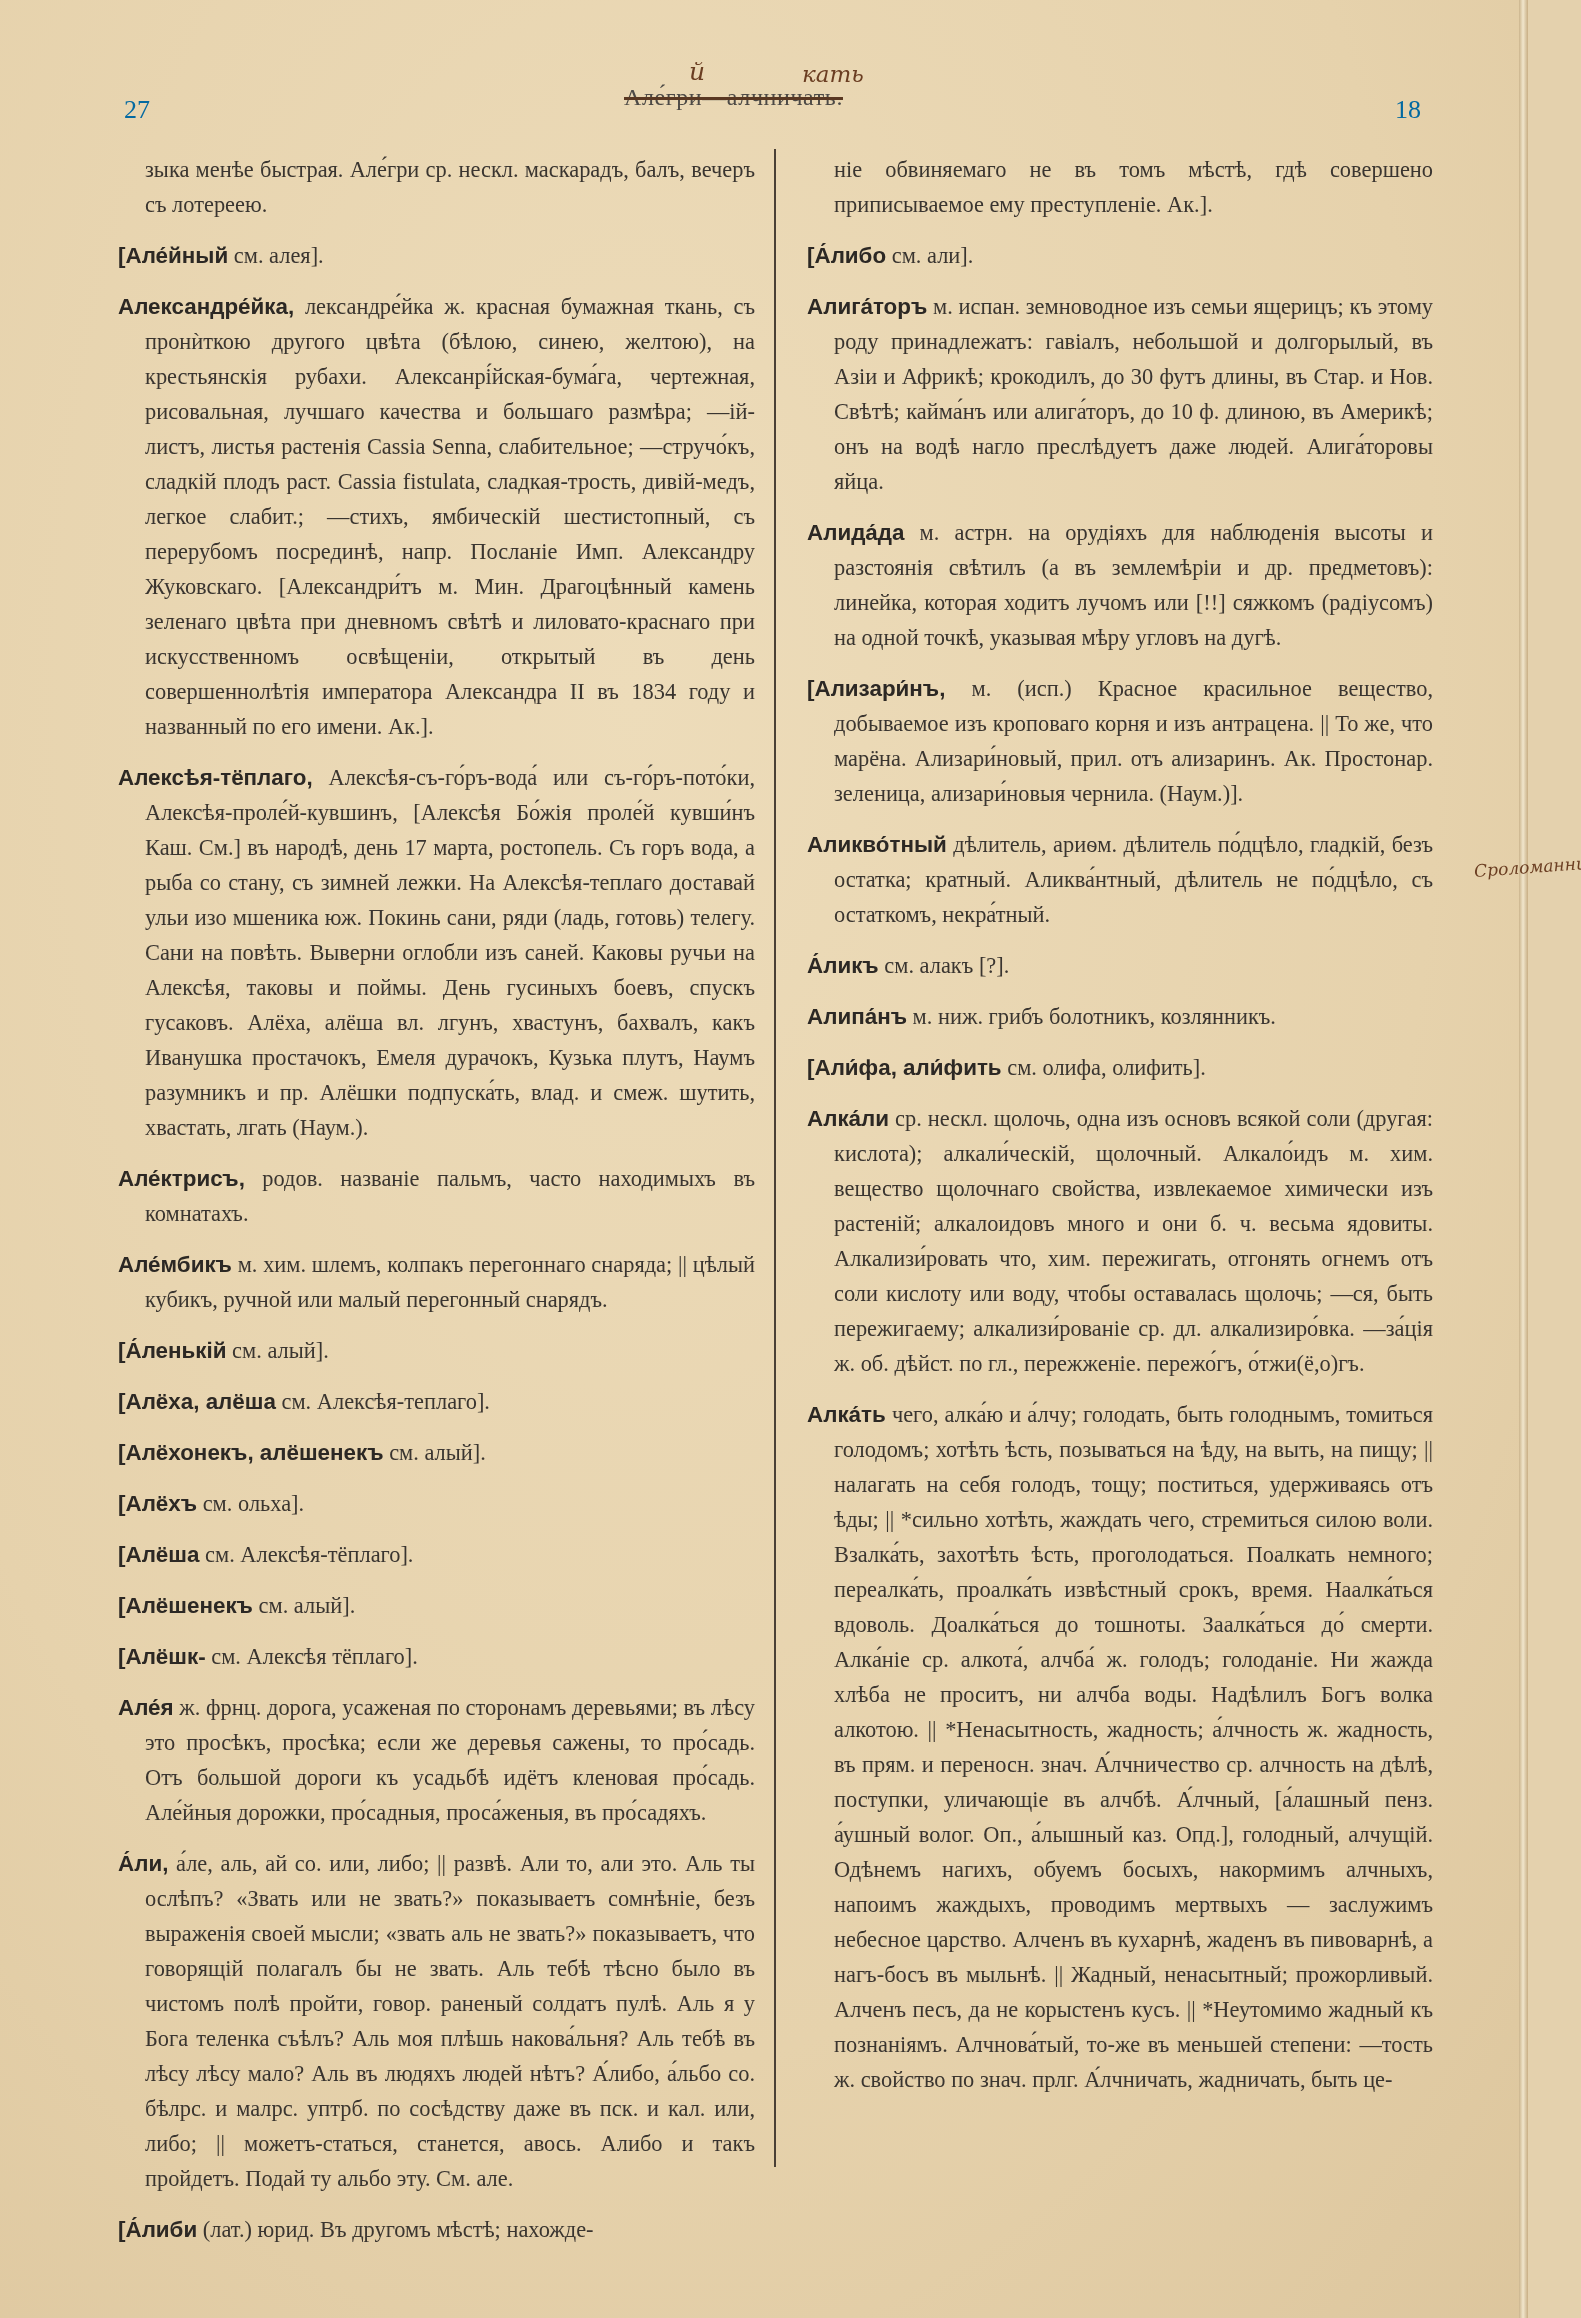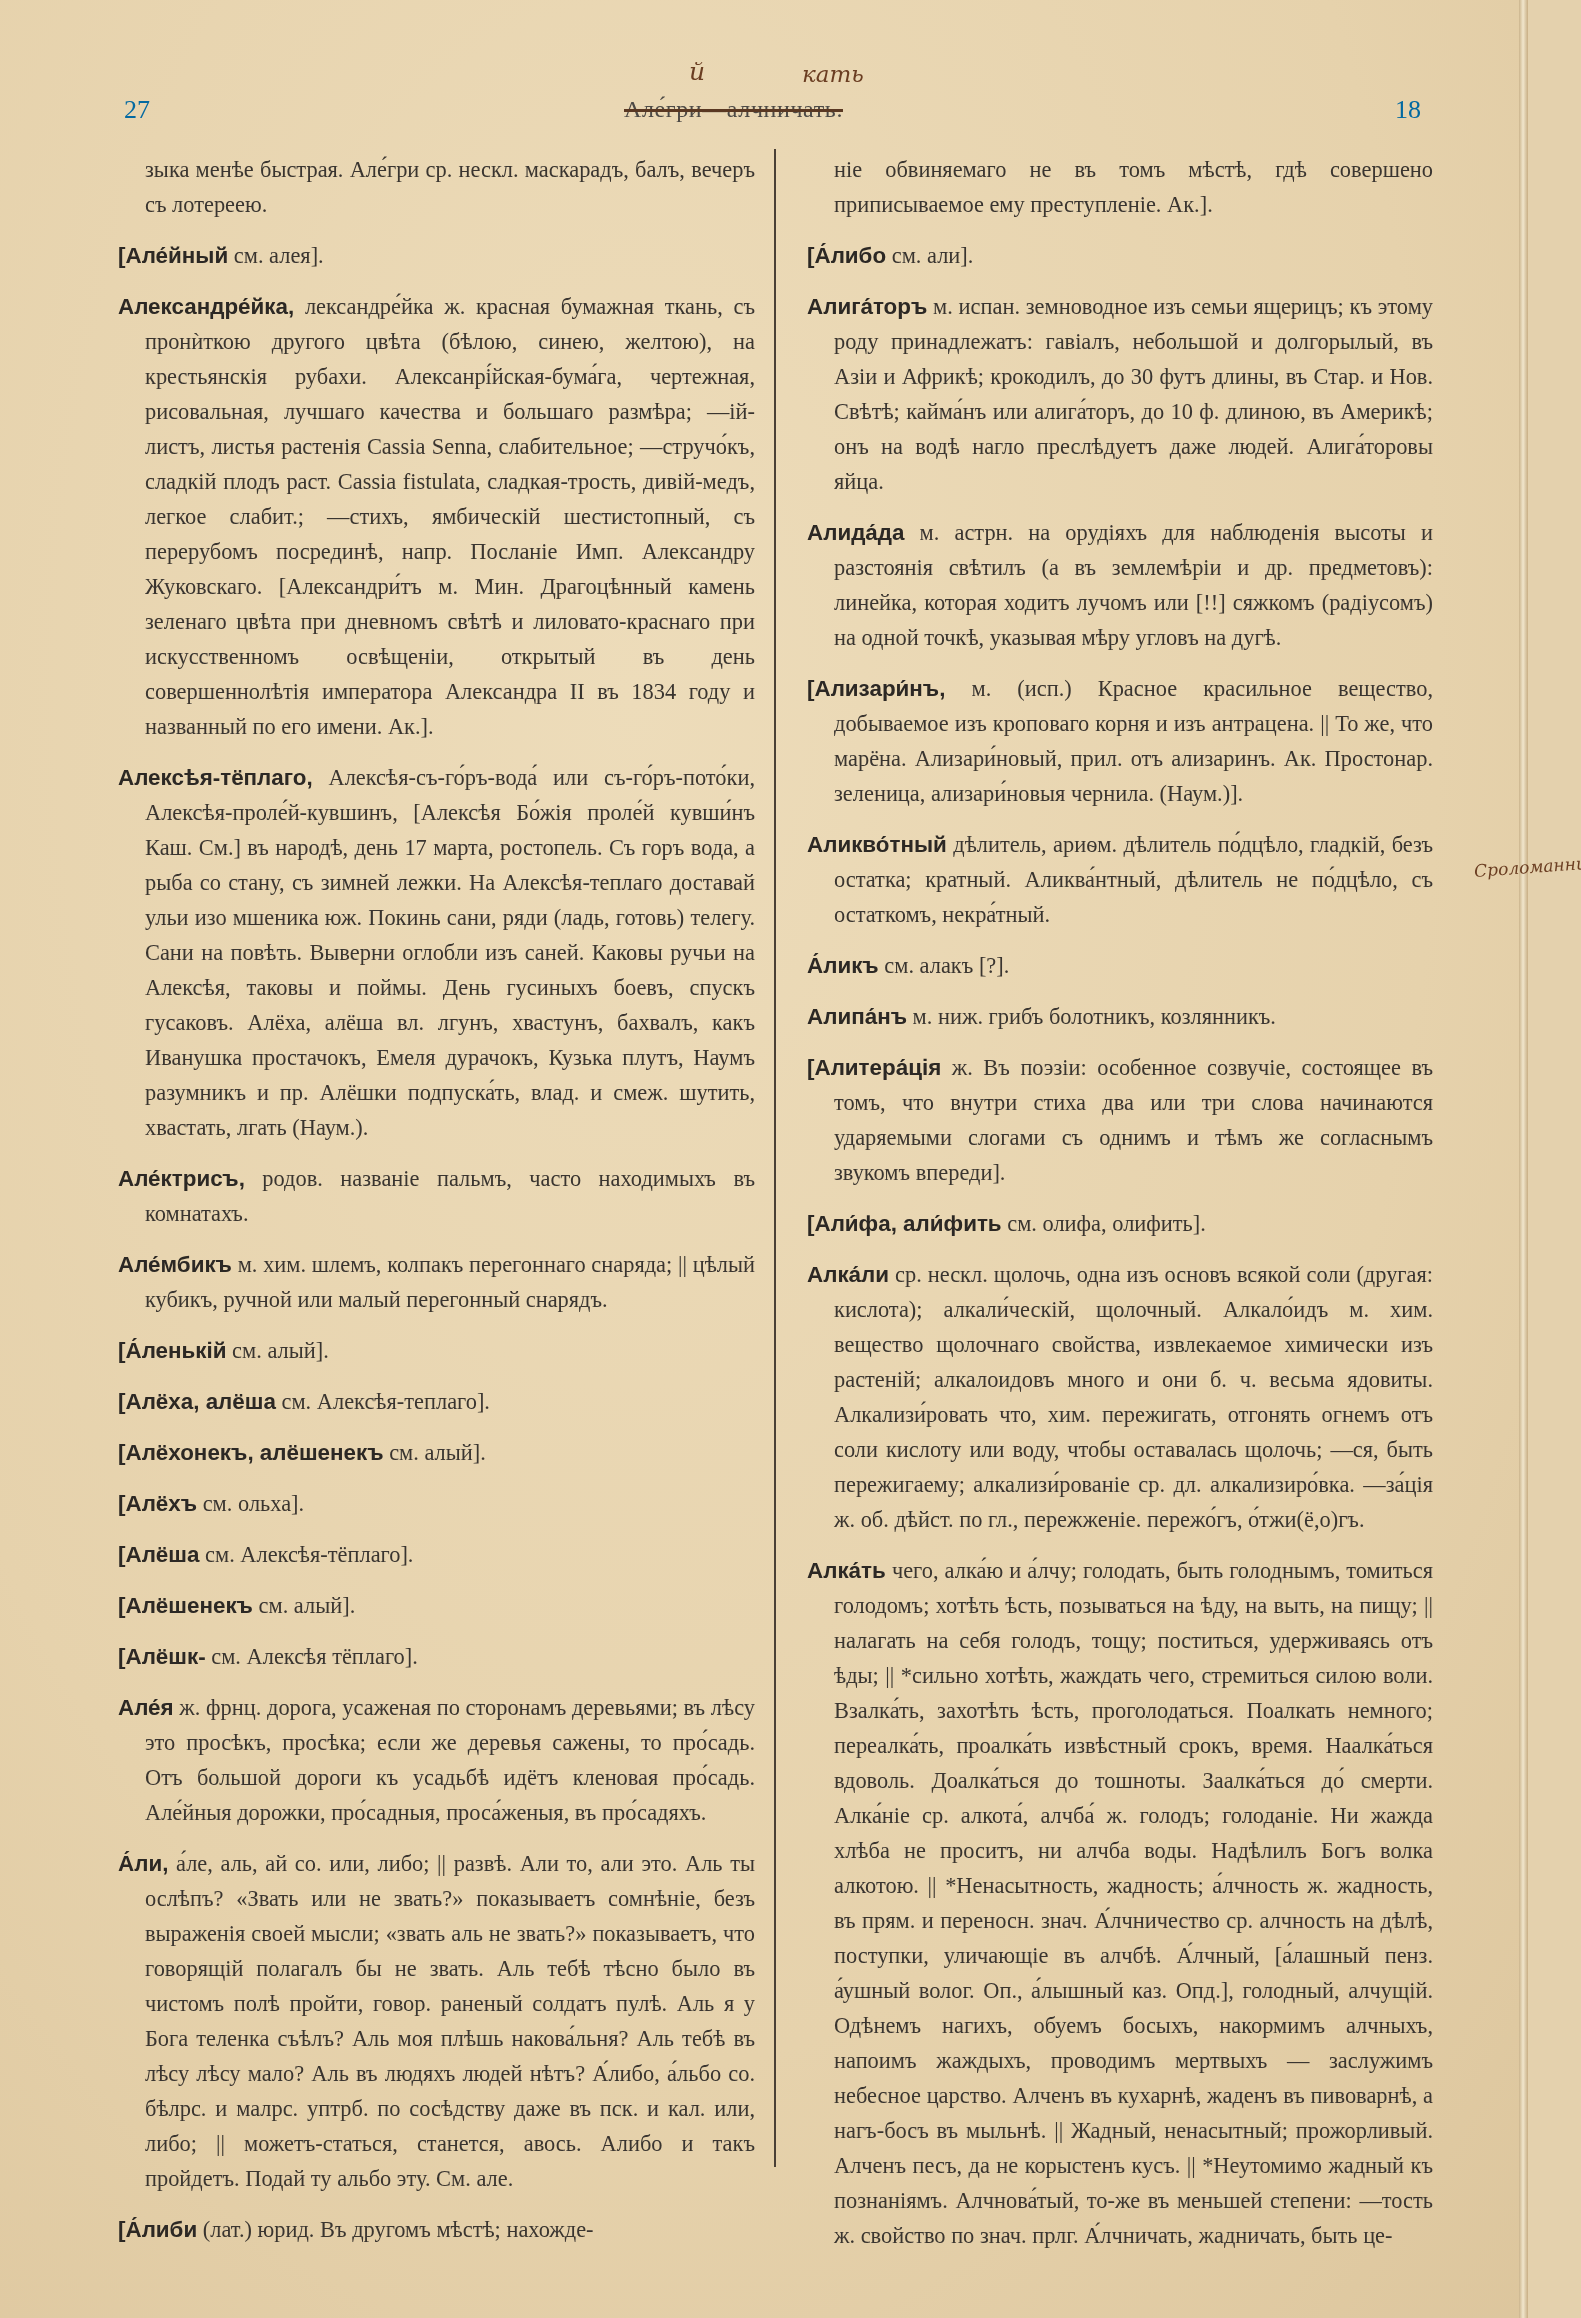--- a/index.html
+++ b/index.html
@@ -18,21 +18,21 @@
     position: absolute; left: 1528px; top: 0; width: 53px; height: 2319px;
     background: #e4d1ad;
   }
   .page-num {
     position: absolute; top: 95px; font-size: 26px; color: #0369a1;
     font-family: "Liberation Serif", serif;
   }
   .page-num.left { left: 124px; }
   .page-num.right { left: 1395px; }
   .running-head {
-    position: absolute; top: 96px; left: 624px; font-size: 24px; color: #4d4a46;
+    position: absolute; top: 84px; left: 624px; font-size: 24px; color: #4d4a46;
     letter-spacing: 0.6px;
   }
   .running-head .struck { text-decoration: line-through; text-decoration-color: #5a3822; text-decoration-thickness: 3.4px; }
   .hand {
     position: absolute; color: #6b3e22; font-family: "DejaVu Serif", serif; font-style: italic;
   }
   .hand.h1 { left: 689px; top: 57px; font-size: 25px; }
   .hand.h2 { left: 802px; top: 61px; font-size: 23px; }
   .hand.h3 { left: 1474px; top: 856px; font-size: 17px; transform: rotate(-4deg); }
   .column {
@@ -88,18 +88,17 @@
   </div>
 <div class="column right" id="rightcol">
     <p class="entry cont"><span class="hw"></span><span>ніе обвиняемаго не въ томъ мѣстѣ, гдѣ совершено приписываемое ему преступленіе. Ак.].</span></p>
     <p class="entry"><span class="hw">[А́либо</span><span> см. али].</span></p>
     <p class="entry"><span class="hw">Алига́торъ</span><span> м. испан. земноводное изъ семьи ящерицъ; къ этому роду принадлежатъ: гавіалъ, небольшой и долгорылый, въ Азіи и Африкѣ; крокодилъ, до 30 футъ длины, въ Стар. и Нов. Свѣтѣ; кайма́нъ или алига́торъ, до 10 ф. длиною, въ Америкѣ; онъ на водѣ нагло преслѣдуетъ даже людей. Алига́торовы яйца.</span></p>
     <p class="entry"><span class="hw">Алида́да</span><span> м. астрн. на орудіяхъ для наблюденія высоты и разстоянія свѣтилъ (а въ землемѣріи и др. предметовъ): линейка, которая ходитъ лучомъ или [!!] сяжкомъ (радіусомъ) на одной точкѣ, указывая мѣру угловъ на дугѣ.</span></p>
     <p class="entry"><span class="hw">[Ализари́нъ,</span><span> м. (исп.) Красное красильное вещество, добываемое изъ кроповаго корня и изъ антрацена. || То же, что марёна. Ализари́новый, прил. отъ ализаринъ. Ак. Простонар. зеленица, ализари́новыя чернила. (Наум.)].</span></p>
     <p class="entry"><span class="hw">Аликво́тный</span><span> дѣлитель, ариѳм. дѣлитель по́дцѣло, гладкій, безъ остатка; кратный. Аликва́нтный, дѣлитель не по́дцѣло, съ остаткомъ, некра́тный.</span></p>
     <p class="entry"><span class="hw">А́ликъ</span><span> см. алакъ [?].</span></p>
     <p class="entry"><span class="hw">Алипа́нъ</span><span> м. ниж. грибъ болотникъ, козлянникъ.</span></p>
-    <p class="entry"><span class="hw">[Алитера́ція</span><span> ж. Въ поэзіи: особенное созвучіе, состоящее въ томъ, что внутри стиха два или три слова начинаются ударяемыми слогами съ однимъ и тѣмъ же согласнымъ звукомъ впереди].</span></p>
     <p class="entry"><span class="hw">[Али́фа, али́фить</span><span> см. олифа, олифить].</span></p>
     <p class="entry"><span class="hw">Алка́ли</span><span> ср. нескл. щолочь, одна изъ основъ всякой соли (другая: кислота); алкали́ческій, щолочный. Алкало́идъ м. хим. вещество щолочнаго свойства, извлекаемое химически изъ растеній; алкалоидовъ много и они б. ч. весьма ядовиты. Алкализи́ровать что, хим. пережигать, отгонять огнемъ отъ соли кислоту или воду, чтобы оставалась щолочь; —ся, быть пережигаему; алкализи́рованіе ср. дл. алкализиро́вка. —за́ція ж. об. дѣйст. по гл., пережженіе. пережо́гъ, о́тжи(ё,о)гъ.</span></p>
     <p class="entry"><span class="hw">Алка́ть</span><span> чего, алка́ю и а́лчу; голодать, быть голоднымъ, томиться голодомъ; хотѣть ѣсть, позываться на ѣду, на выть, на пищу; || налагать на себя голодъ, тощу; поститься, удерживаясь отъ ѣды; || *сильно хотѣть, жаждать чего, стремиться силою воли. Взалка́ть, захотѣть ѣсть, проголодаться. Поалкать немного; переалка́ть, проалка́ть извѣстный срокъ, время. Наалка́ться вдоволь. Доалка́ться до тошноты. Заалка́ться до́ смерти. Алка́ніе ср. алкота́, алчба́ ж. голодъ; голоданіе. Ни жажда хлѣба не проситъ, ни алчба воды. Надѣлилъ Богъ волка алкотою. || *Ненасытность, жадность; а́лчность ж. жадность, въ прям. и переносн. знач. А́лчничество ср. алчность на дѣлѣ, поступки, уличающіе въ алчбѣ. А́лчный, [а́лашный пенз. а́ушный волог. Оп., а́лышный каз. Опд.], голодный, алчущій. Одѣнемъ нагихъ, обуемъ босыхъ, накормимъ алчныхъ, напоимъ жаждыхъ, проводимъ мертвыхъ — заслужимъ небесное царство. Алченъ въ кухарнѣ, жаденъ въ пивоварнѣ, а нагъ-босъ въ мыльнѣ. || Жадный, ненасытный; прожорливый. Алченъ песъ, да не корыстенъ кусъ. || *Неутомимо жадный къ познаніямъ. Алчнова́тый, то-же въ меньшей степени: —тость ж. свойство по знач. прлг. А́лчничать, жадничать, быть це-</span></p>
   </div>
 
 
 </body></html>

